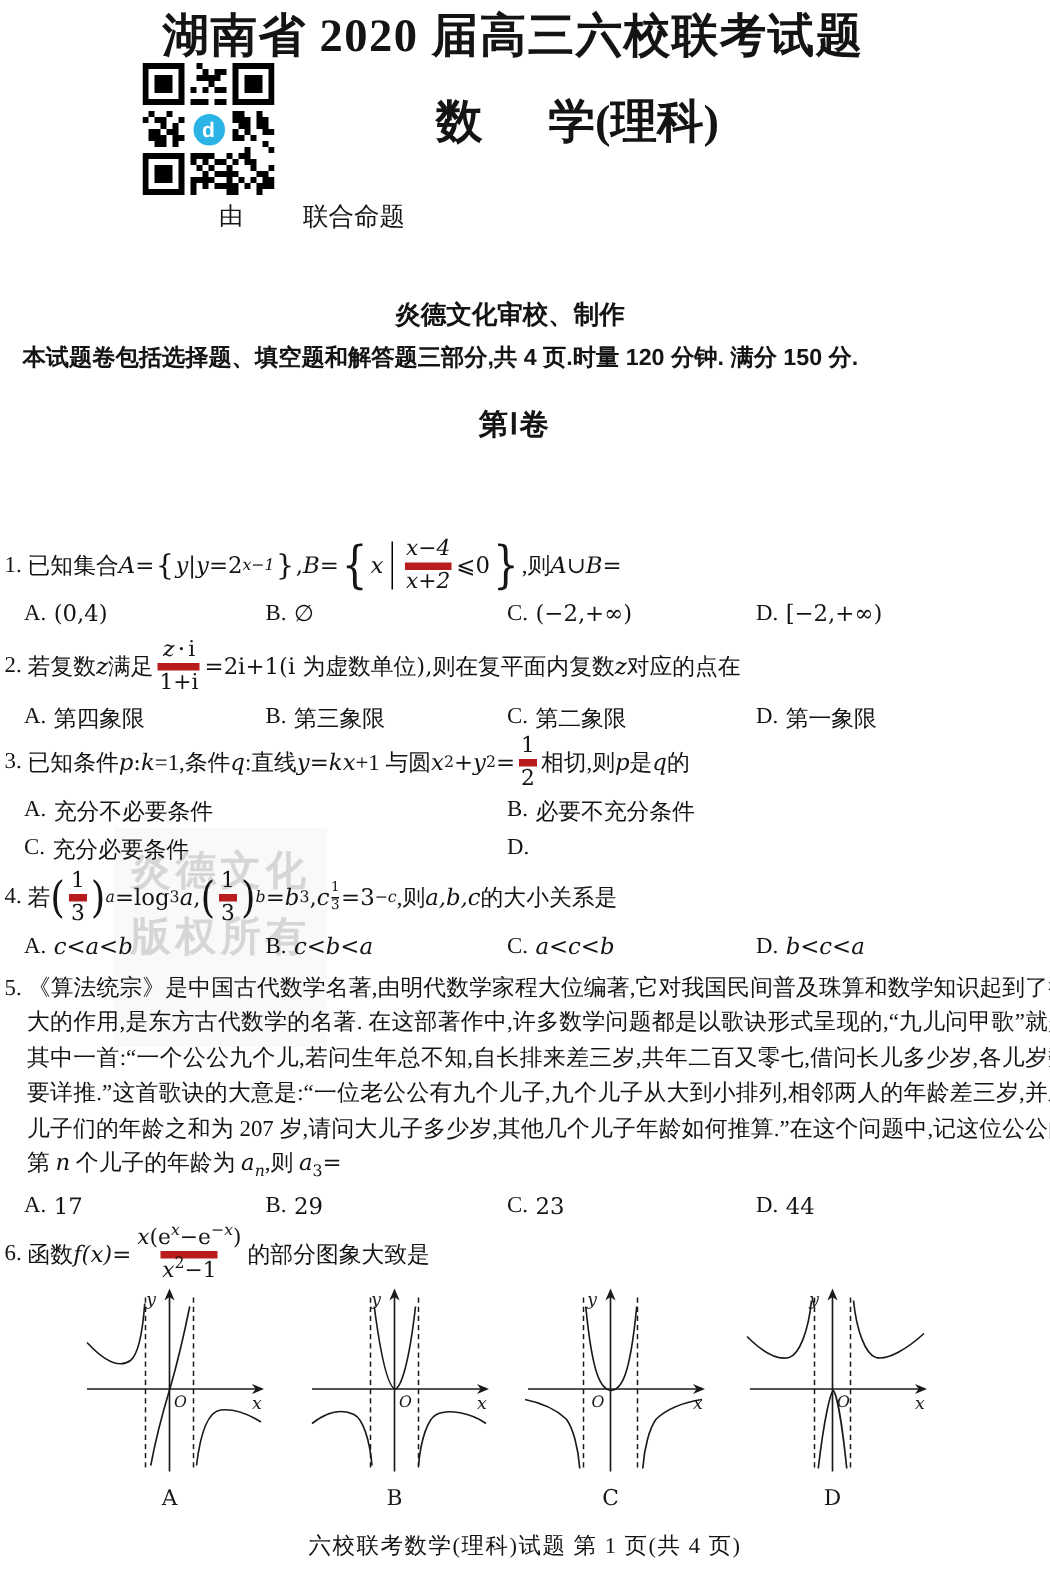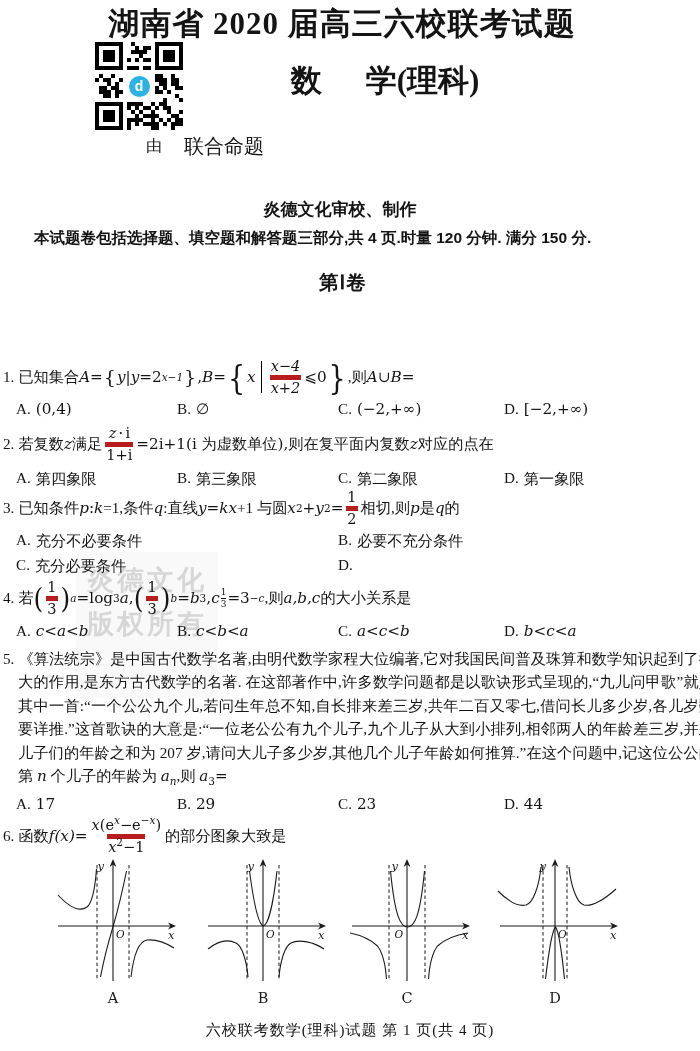--- a/index.html
+++ b/index.html
@@ -18,23 +18,23 @@
   .layer{position:absolute;inset:0;z-index:1}
   
   .exam-title{top:3px;font-size:31px;font-weight:700;letter-spacing:1px;transform:translateX(-8px)}
   .subject{top:60px;font-size:31px;font-weight:700;transform:translateX(35px)}
   .subject .gap{display:inline-block;width:44px}
   .schools{top:133px;left:146px;display:flex;align-items:center;font-size:16px}
   .schools .by{margin-right:16px;font-size:16px}
   .schools .grid{display:grid;grid-template-columns:88px 88px 88px;column-gap:17px;row-gap:7px;
       font-size:15px;text-align:justify}
   .schools .grid span{display:inline-block;width:85px;text-align-last:justify}
-  .schools .joint{margin-left:6px;font-size:20px}
+  .schools .joint{margin-left:24px;font-size:17px}
   .producer{top:198px;font-size:17px;transform:translateX(-10px)}
-  .intro{top:228px;left:34px;font-size:15.5px}
+  .intro{top:228px;left:15px;font-size:15.5px}
   .part-title{top:269px;font-size:19.5px;font-weight:700;transform:translateX(-7px);letter-spacing:1px}
   .instructions{top:309px;left:3px;width:695px;font-size:15.5px;line-height:20.5px;text-align:justify}
   
   .qline{position:absolute;left:3px;width:696px;display:flex;align-items:center;
          font-size:15.2px;white-space:nowrap}
   .qnum{margin-right:4px}
   .opts{position:absolute;left:0;width:700px;display:flex;font-size:15.2px;white-space:nowrap}
   .opts .opt{display:flex}
   .opts .o1{margin-left:16px;width:161px}
   .opts .o2{width:161px}

